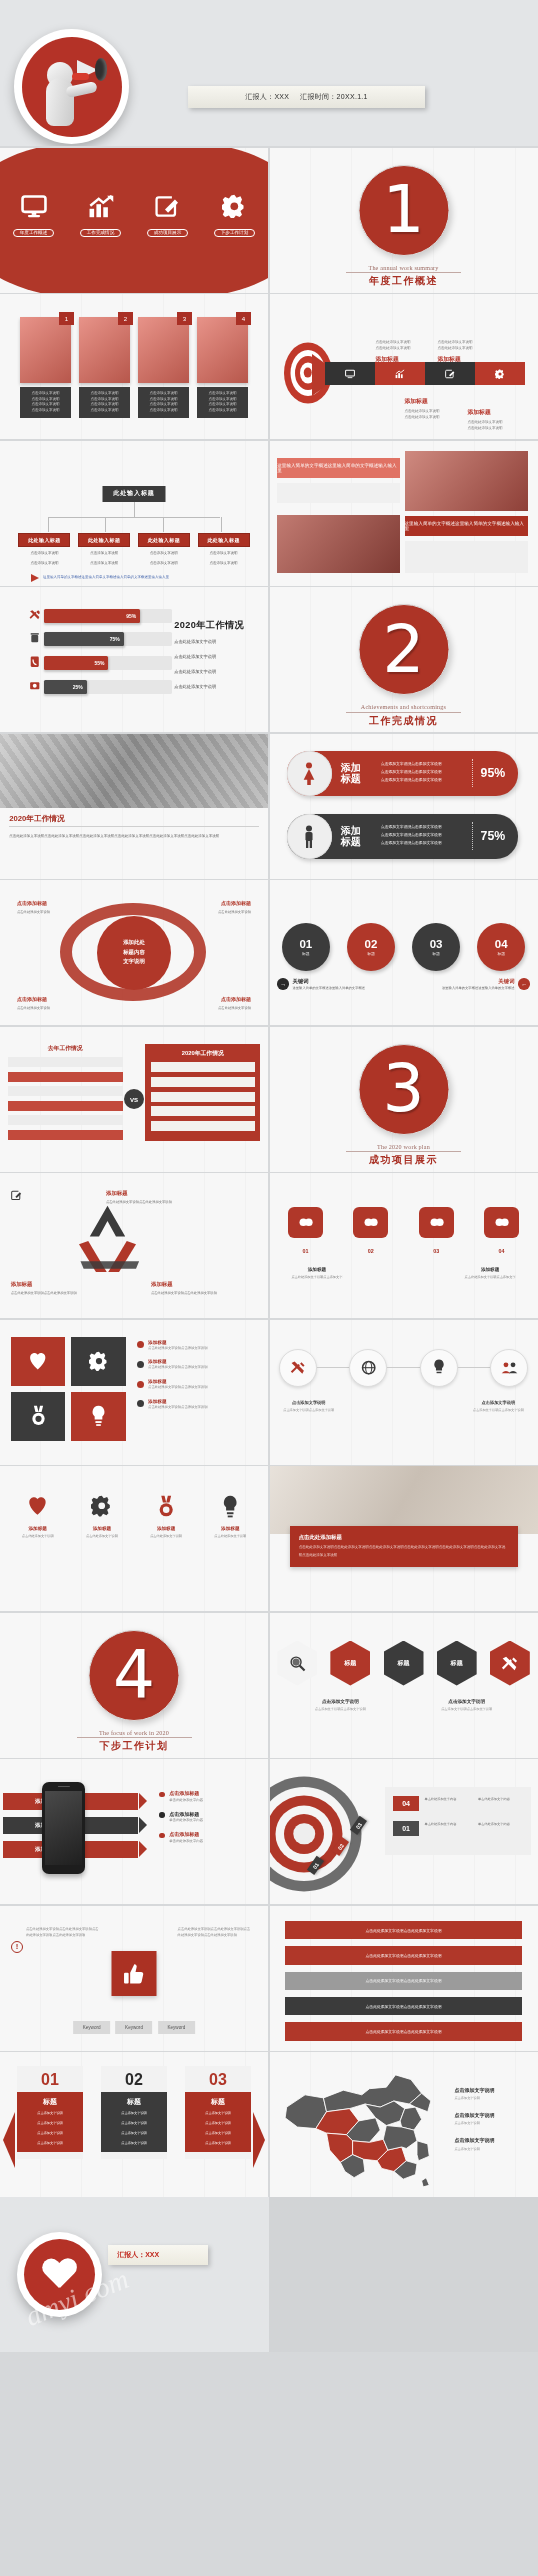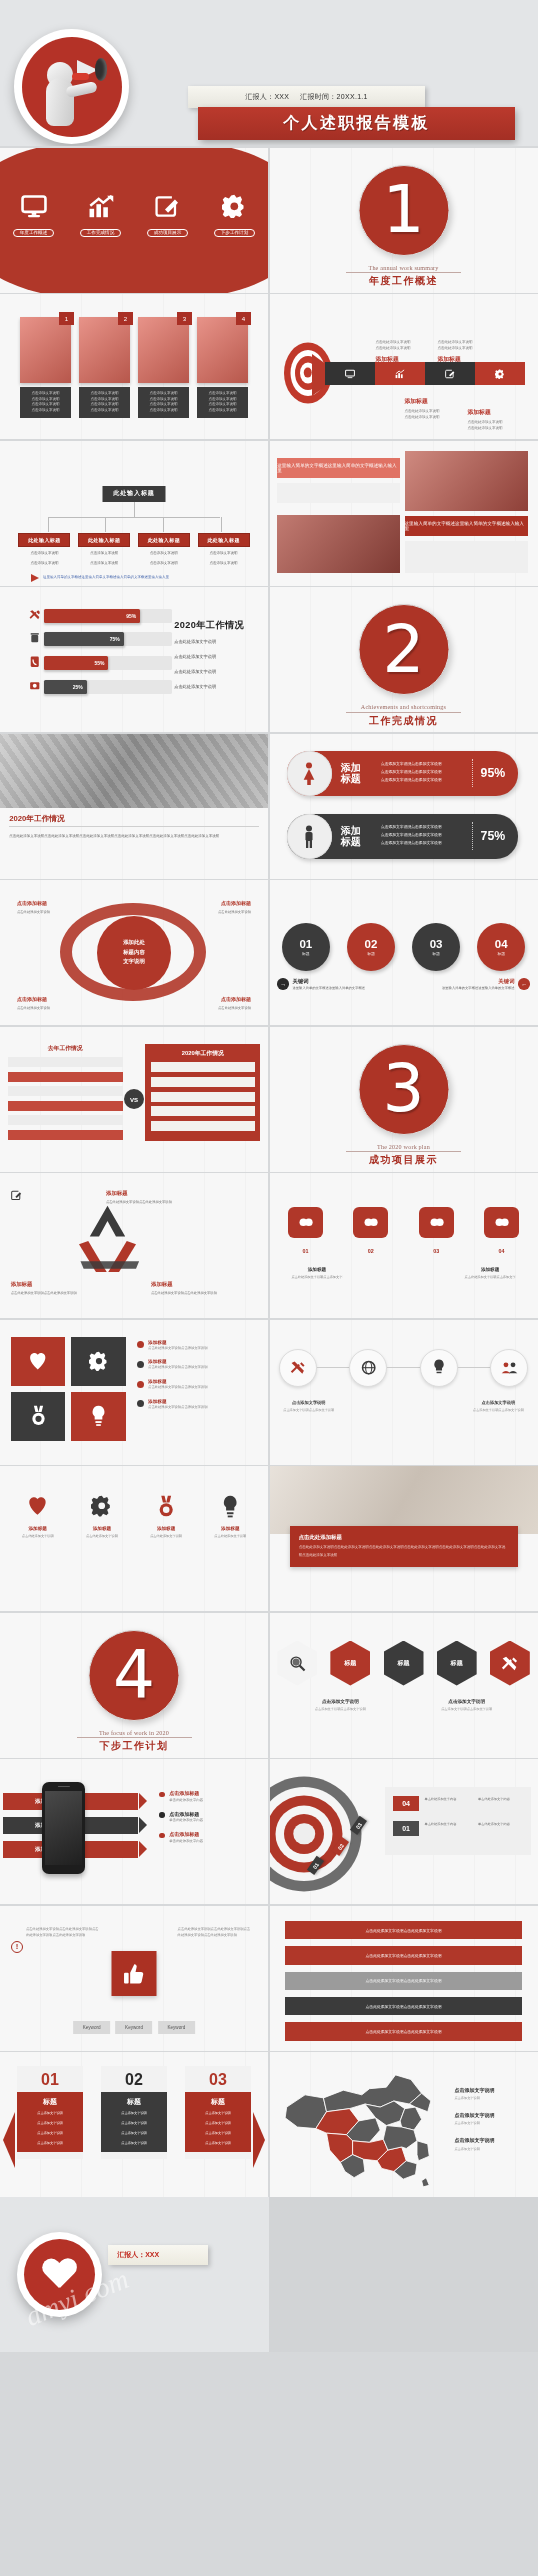--- a/index.html
+++ b/index.html
@@ -336,23 +336,20 @@
               <div class="cap"></div>
               <div class="grip"></div>
             </div>
         </div>
       </div>
     </div>
     <div class="infobar">
       <span>汇报人：XXX</span>
       <span>汇报时间：20XX.1.1</span>
     </div>
-    <div class="titlebar">
-      <span>个人述职报告模板</span>
-    </div>
   </div>
 
   <div class="grid">
 
     <div class="slide wood">
       <div class="toc-bg"></div>
       <div class="toc-row">
         <div class="toc-item">
           <div class="ic">
             <svg width="26" height="23" viewBox="0 0 34 30">

